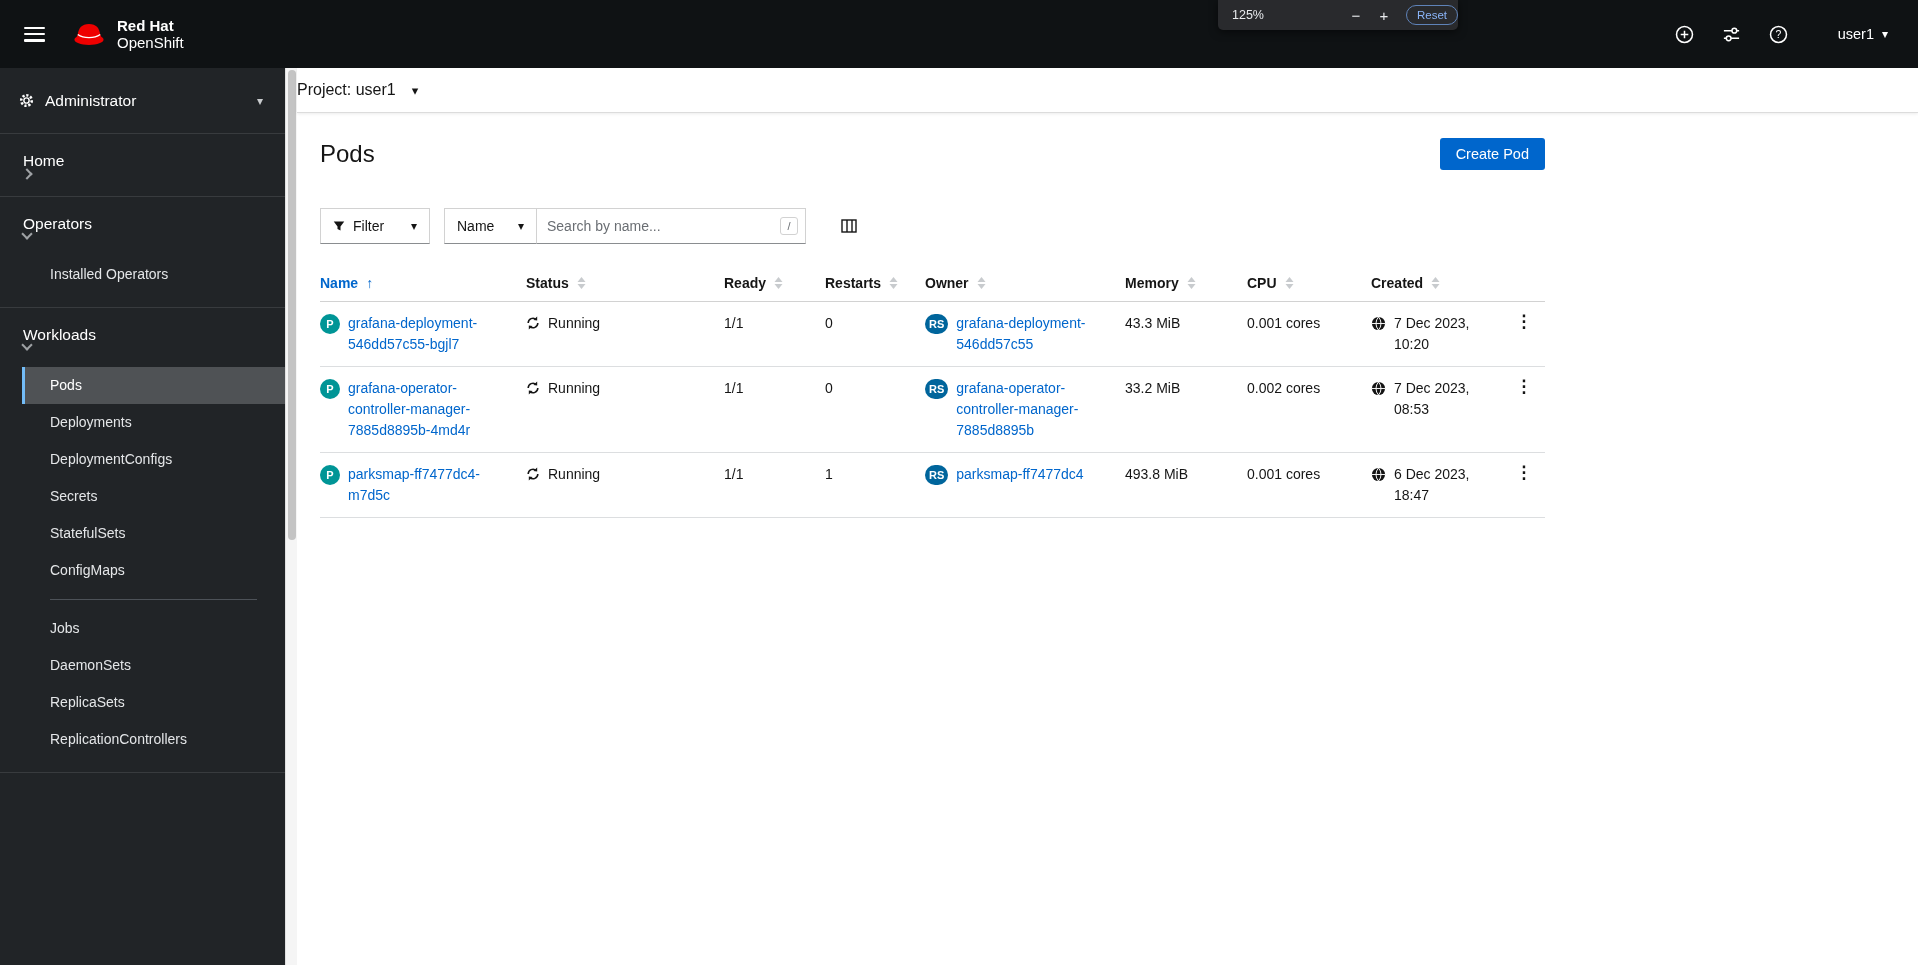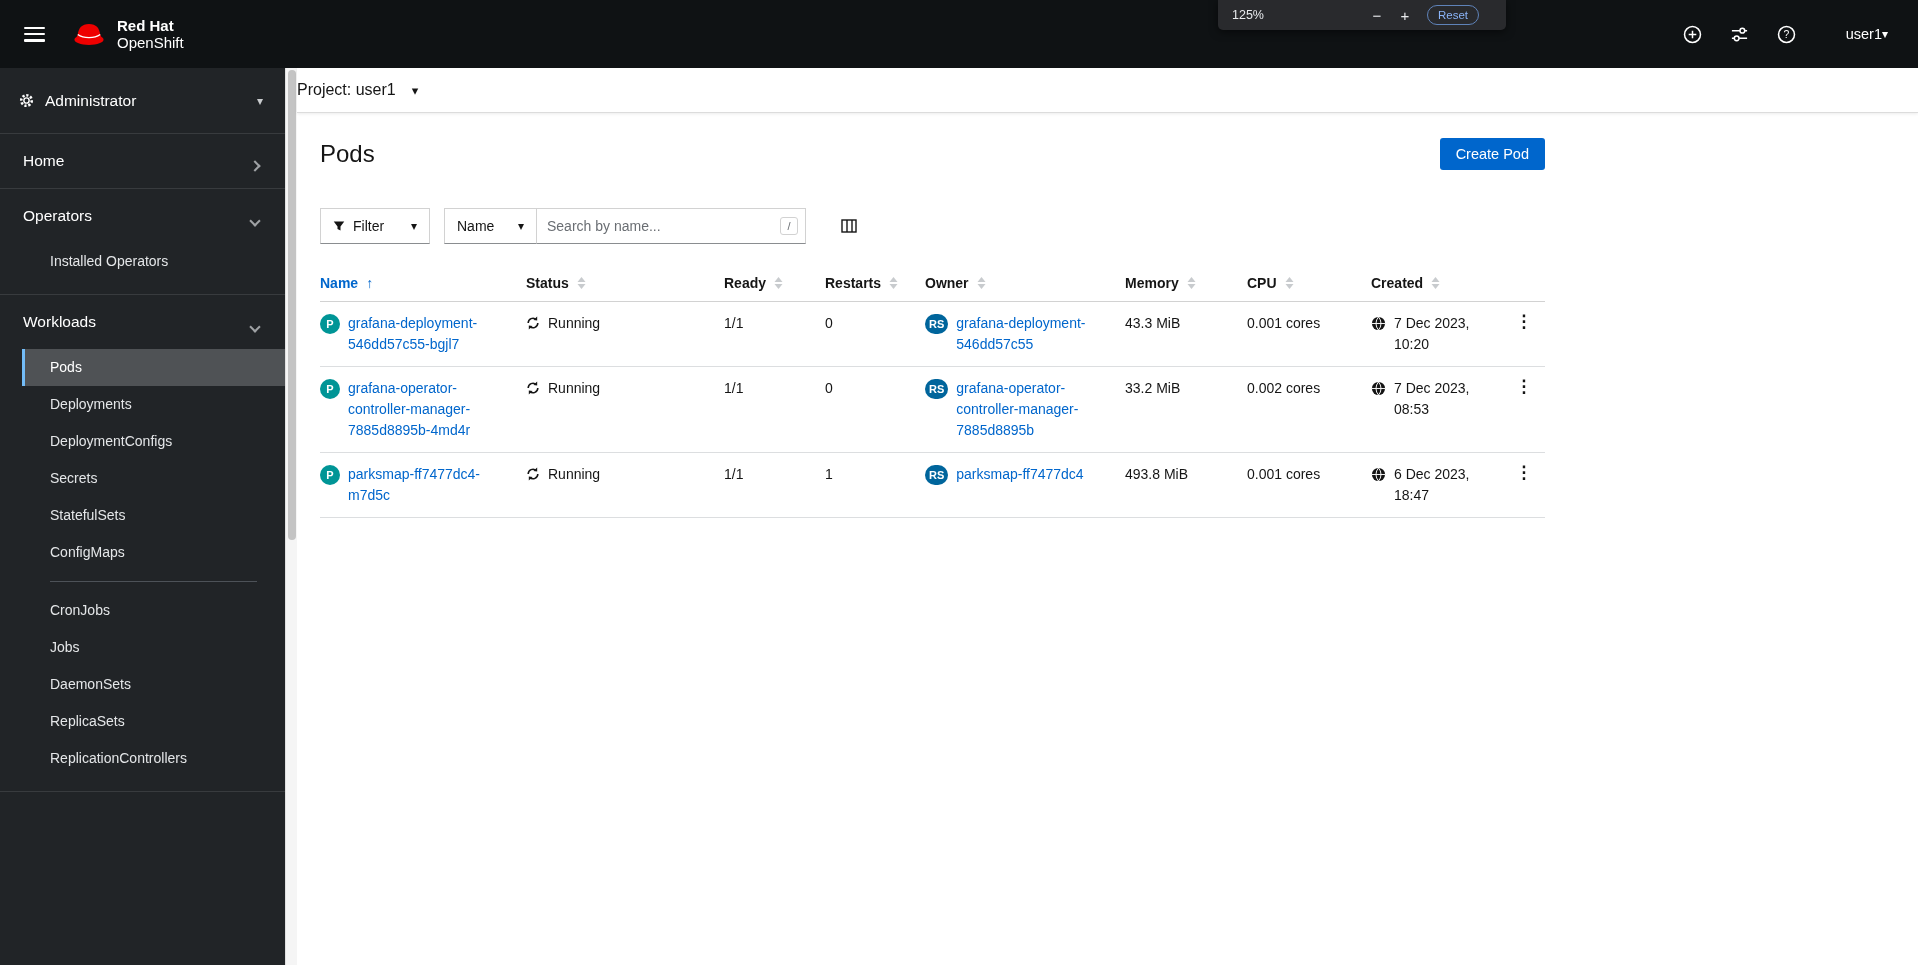--- a/index.html
+++ b/index.html
@@ -11,40 +11,40 @@
   .masthead { position:absolute; top:0; left:0; right:0; height:68px; background:var(--masthead,#0f1214);
     display:flex; align-items:center; color:#fff; z-index:5; }
   .burger-btn { background:none; border:0; padding:0 26px 0 24px; cursor:pointer; height:100%; display:flex; align-items:center; }
   .burger { width:21px; height:15px; display:flex; flex-direction:column; justify-content:space-between; }
   .burger i { display:block; height:2.6px; background:#fff; border-radius:1px; }
   .brand { display:flex; align-items:center; gap:10px; cursor:pointer; }
   .brand-text { line-height:17px; font-size:15px; }
   .brand-line1 { font-weight:700; }
   .masthead-right { margin-left:auto; display:flex; align-items:center; gap:27px; padding-right:30px; }
   .mast-icon-btn { background:none; border:0; cursor:pointer; width:20px; height:20px; display:flex; align-items:center; justify-content:center; }
-  .user-menu { display:flex; align-items:center; gap:0; font-size:14.5px; color:#fff; background:none; border:0; cursor:pointer; margin-left:22px; font-family:inherit; }
+  .user-menu { display:flex; align-items:center; gap:8px; font-size:14.5px; color:#fff; background:none; border:0; cursor:pointer; margin-left:22px; font-family:inherit; }
   .caret { font-size:12px; line-height:1; color:currentColor; }
 
   
-  .zoom-overlay { position:absolute; top:0; left:1218px; width:288px; height:30px; background:#292a2d;
+  .zoom-overlay { position:absolute; top:0; left:1218px; width:240px; height:30px; background:#292a2d;
     border-radius:0 0 5px 5px; box-shadow:0 2px 8px rgba(0,0,0,.55); display:flex; align-items:center;
-    padding:0 27px 0 14px; gap:4px; color:#e8eaed; font-size:12.5px; z-index:10; }
+    padding:0 0 0 14px; gap:4px; color:#e8eaed; font-size:12.5px; z-index:10; }
   .zoom-level { margin-right:auto; }
   .zoom-btn { background:none; border:0; color:#e8eaed; font-size:15px; width:24px; height:22px; cursor:pointer; line-height:1; }
   .zoom-reset { background:transparent; border:1px solid #5f83b9; color:#8ab4f8; font-size:11.5px; border-radius:10px;
     padding:3px 10px; cursor:pointer; margin-left:6px; font-family:inherit; }
 
   
   .sidebar { position:absolute; top:68px; left:0; width:285px; bottom:0; background:var(--sidebar,#212427); color:#fff; overflow:hidden; }
   .perspective { display:flex; align-items:center; gap:10px; height:66px; padding:0 22px 0 18px;
     border-bottom:1px solid #383b3e; font-size:15.5px; cursor:pointer; }
   .perspective .caret { margin-left:auto; color:#c8cbce; }
   .nav-section { border-bottom:1px solid #383b3e; }
-  .nav-top { display:flex; width:100%; align-items:flex-end; justify-content:space-between; padding:18px 26px 18px 23px;
-    background:none; border:0; color:#fff; font-size:15.5px; font-family:inherit; cursor:pointer; text-align:left; }
+  .nav-top { display:flex; width:100%; align-items:flex-start; justify-content:space-between; padding:18px 26px 18px 23px;
+    background:none; border:0; color:#fff; font-size:15.5px; font-family:inherit; cursor:pointer; text-align:left;flex-direction:column; }
   .chev { width:8px; height:8px; border-right:2px solid #9fa2a5; border-bottom:2px solid #9fa2a5; display:inline-block; }
   .chev-right { transform:rotate(-45deg); }
   .chev-down { transform:rotate(45deg); margin-top:-3px; }
   .subnav { list-style:none; margin:0 0 0 22px; padding:0 0 14px 0; }
   .subnav li { padding:10px 16px 10px 28px; font-size:14px; color:#e4e6e8; cursor:pointer; line-height:17px; }
   .subnav li.current { background:var(--nav-current,#4f5255); color:#fff; border-left:3px solid var(--nav-accent,#73bcf7); padding-left:25px; }
   .subnav li.divider { height:1px; padding:0; margin:10px 28px 10px 28px; background:#4d5258; cursor:default; }
   .side-scrollbar { position:absolute; top:68px; left:285px; width:12px; bottom:0; background:#f5f5f5; border-left:1px solid #e0e0e0; }
   .side-scrollbar .thumb { position:absolute; top:2px; left:2px; width:8px; height:470px; background:#c4c4c4; border-radius:4px; }
 
@@ -191,21 +191,20 @@
         <span class="chev chev-down"></span>
       </button>
       <ul class="subnav">
         <li class="current">Pods</li>
         <li>Deployments</li>
         <li>DeploymentConfigs</li>
         <li>Secrets</li>
         <li>StatefulSets</li>
         <li>ConfigMaps</li>
         <li class="divider"></li>
-        <li>CronJobs</li>
         <li>Jobs</li>
         <li>DaemonSets</li>
         <li>ReplicaSets</li>
         <li>ReplicationControllers</li>
       </ul>
     </div>
   </nav>
 
   <div class="side-scrollbar">
     <div class="thumb"></div>

